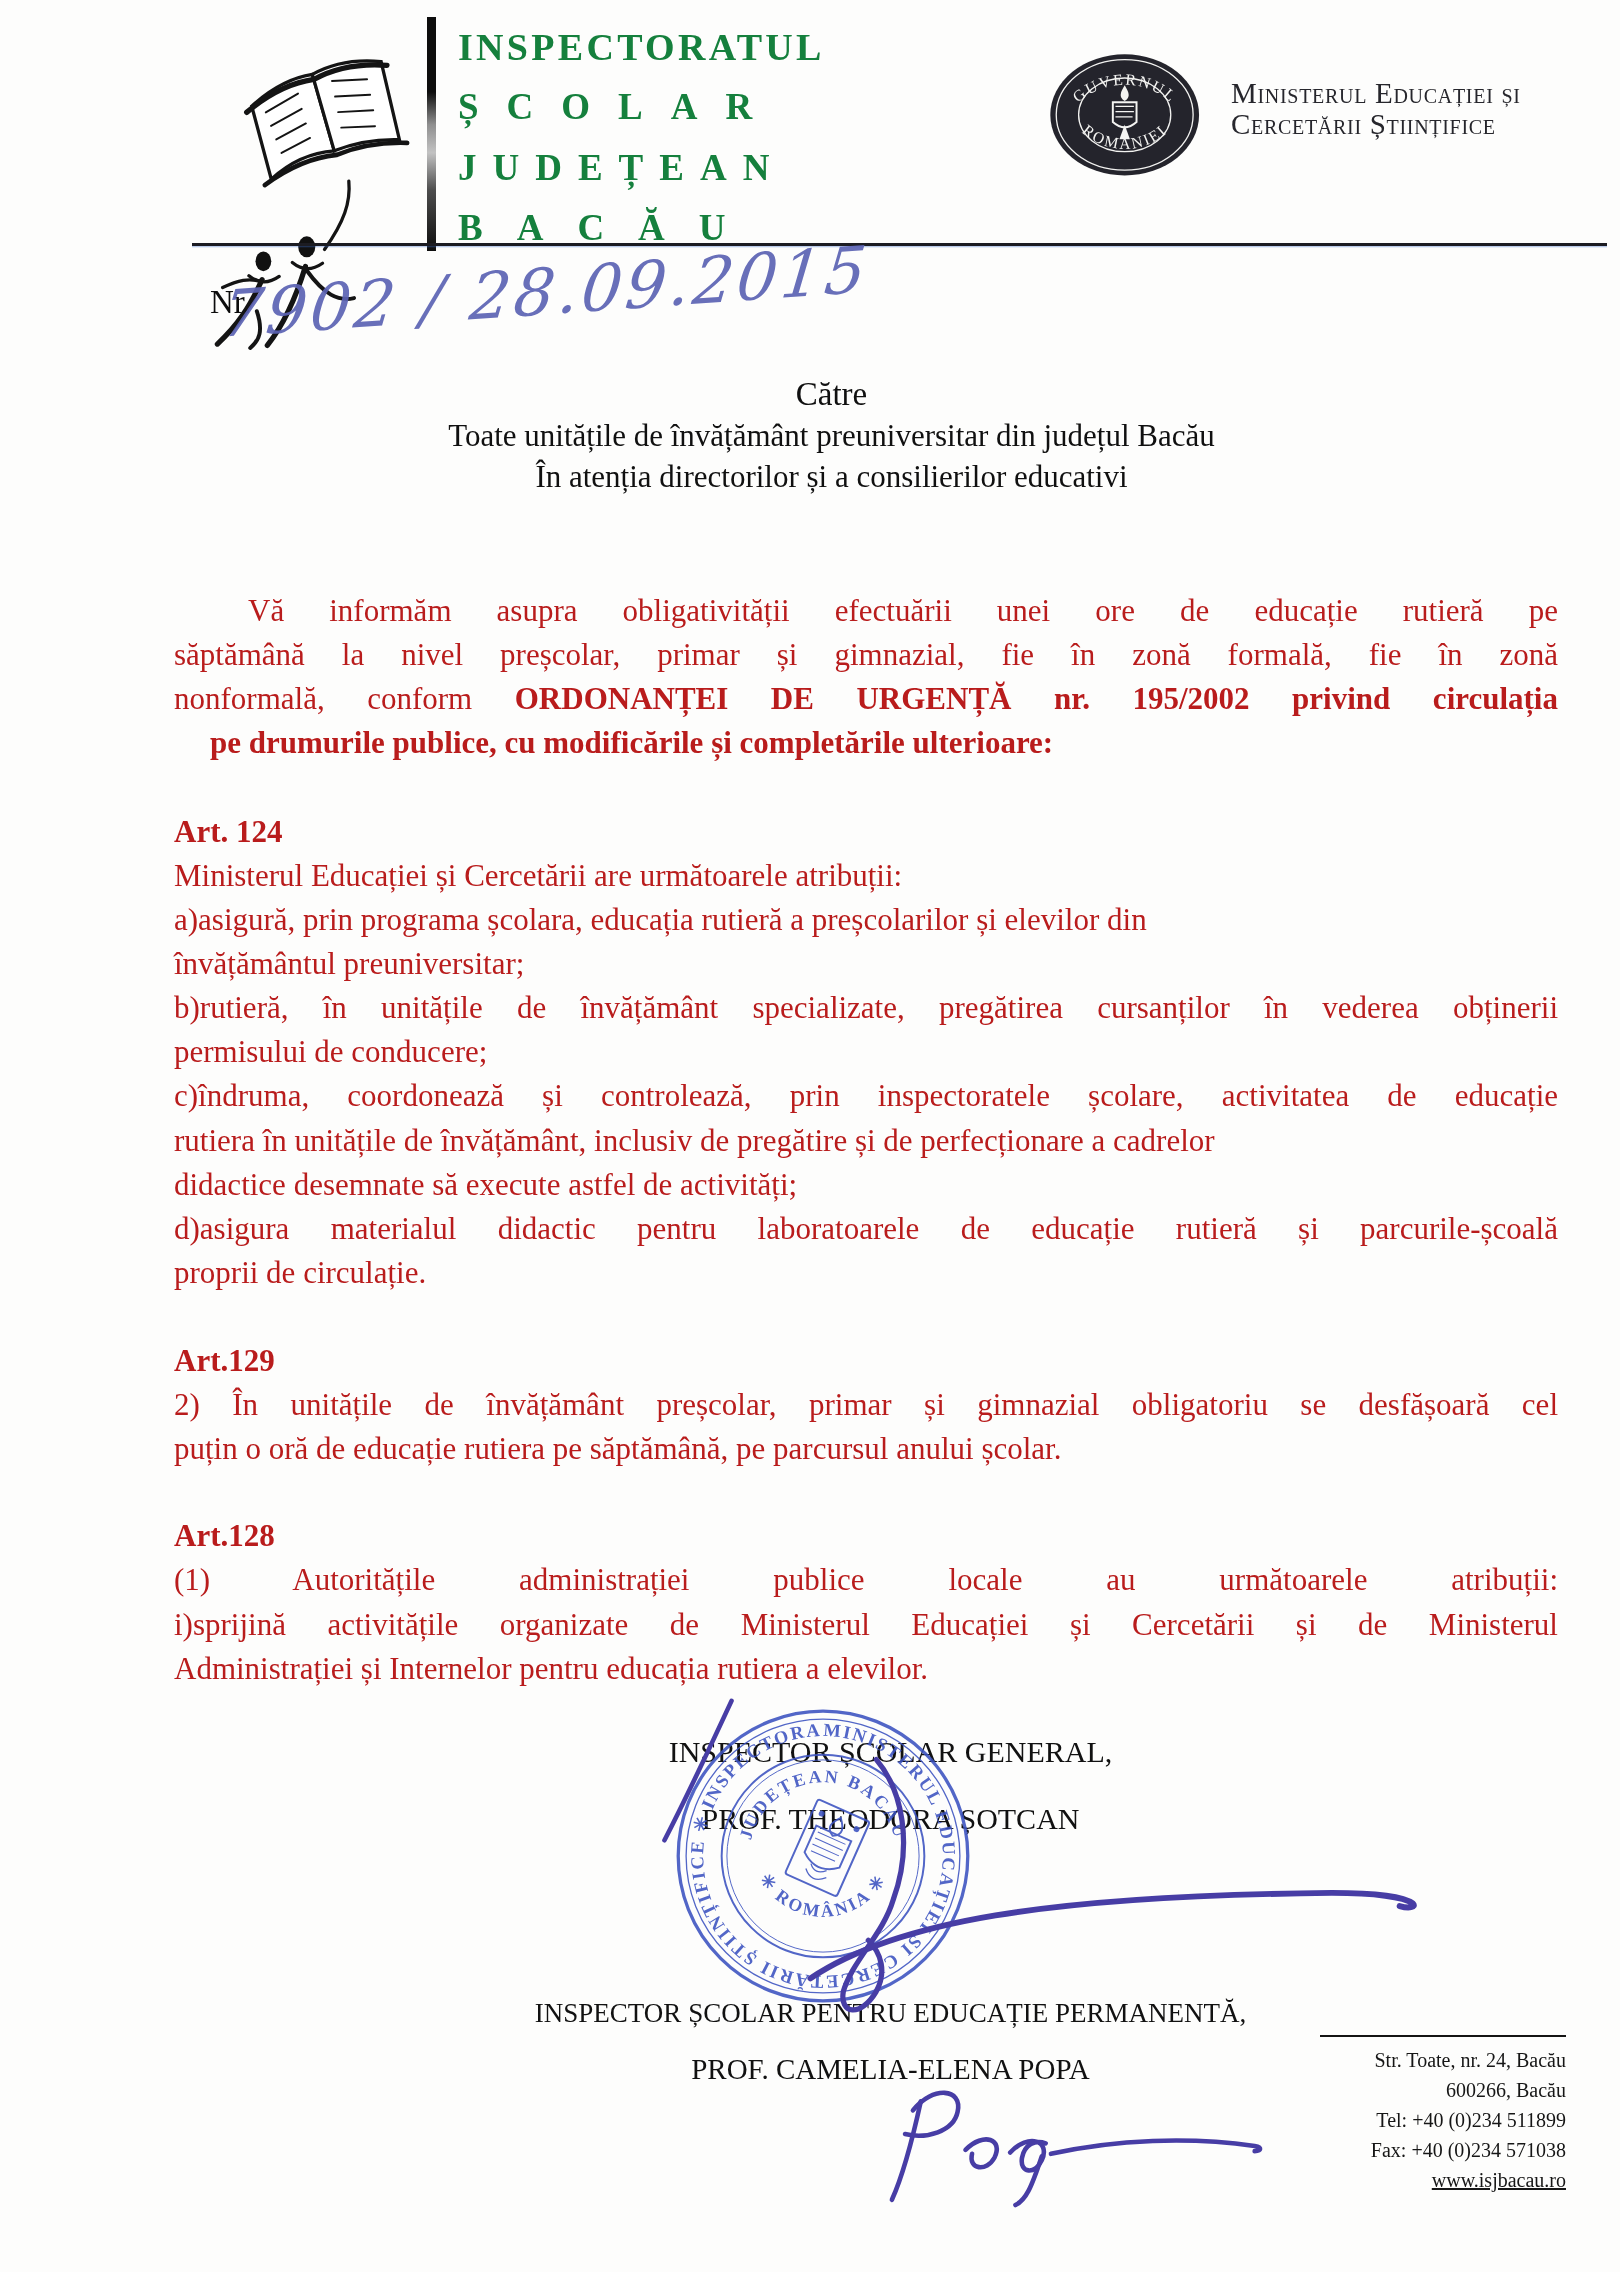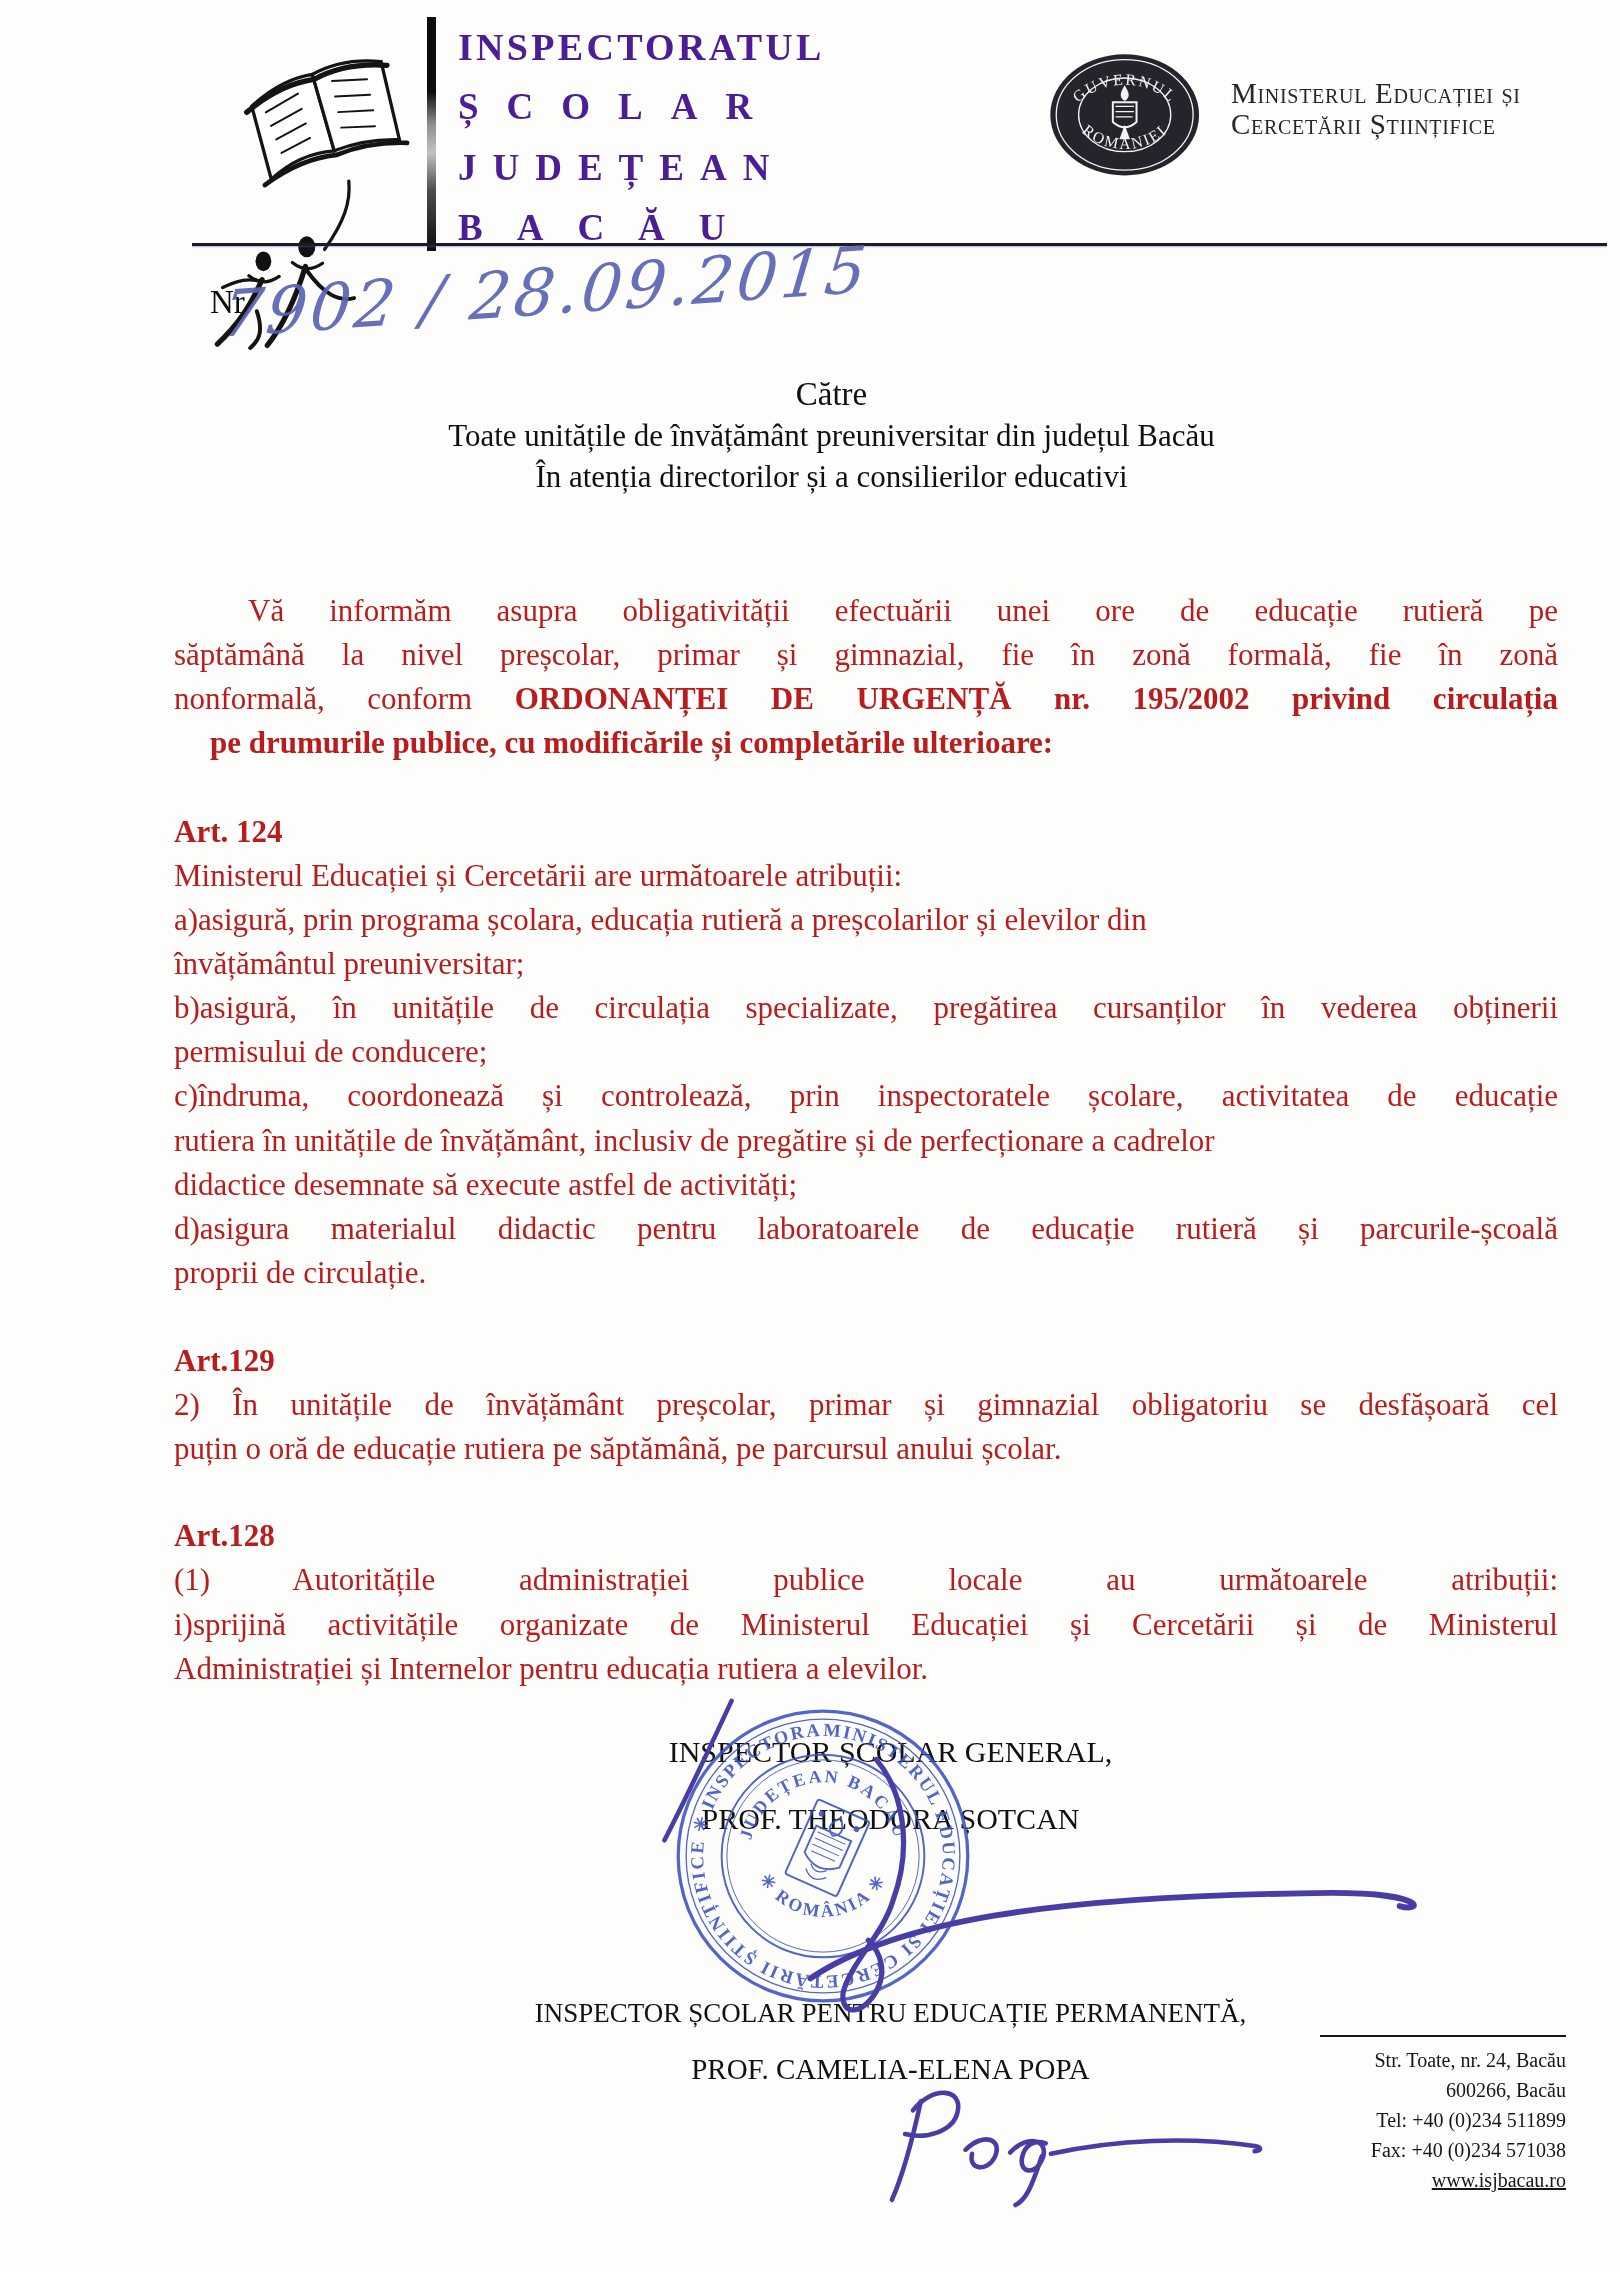--- a/index.html
+++ b/index.html
@@ -3,21 +3,21 @@
 <meta charset="utf-8">
 <style>
   html,body{margin:0;padding:0;background:#e8e8e8;}
   .page{
     position:relative;width:1620px;height:2273px;background:#fdfdfc;
     font-family:"Liberation Serif","DejaVu Serif",serif;color:#101010;overflow:hidden;
   }
   .abs{position:absolute;}
   
   .insp-block{left:458px;width:320px;}
-  .insp-line{position:absolute;left:0;width:320px;font-weight:bold;color:#4c1d95;white-space:nowrap;}
+  .insp-line{position:absolute;left:0;width:320px;font-weight:bold;color:#15803d;white-space:nowrap;}
   .insp-1{top:25px;font-size:38px;letter-spacing:3.3px;}
   .insp-2{top:85px;font-size:37px;letter-spacing:28px;}
   .insp-3{top:146px;font-size:37px;letter-spacing:16px;}
   .insp-4{top:206px;font-size:37px;letter-spacing:34px;}
   .vbar{left:427px;top:17px;width:8.5px;height:234px;
     background:linear-gradient(180deg,#0d0d0d 0%,#0d0d0d 32%,#8f8f8f 46%,#c2c2c2 58%,#4d4d4d 74%,#0d0d0d 100%);}
   .ministry-text{left:1231px;width:368px;font-variant:small-caps;color:#26262c;line-height:31px;font-size:29px;letter-spacing:0.7px;white-space:nowrap;}
   .hrule{left:192px;top:243px;width:1415px;height:2.6px;background:#1c1c22;box-shadow:0 1.3px 0 rgba(60,110,200,.35);}
   
   .nr-label{left:166px;top:284px;font-size:33px;color:#0c0c0c;margin-left:44px;}
@@ -125,21 +125,21 @@
   <div class="abs bl j" style="top:677px;">
     <span>nonformală, conform</span>
     <span class="b">ORDONANȚEI DE URGENȚĂ nr. 195/2002 privind circulația</span>
   </div>
   <div class="abs bl l b" style="top:721px;margin-left:36px;">pe drumurile publice, cu modificările și completările ulterioare:</div>
 
   <div class="abs bl l b" style="top:810px;">Art. 124</div>
   <div class="abs bl l" style="top:854px;">Ministerul Educației și Cercetării are următoarele atribuții:</div>
   <div class="abs bl l" style="top:898px;">a)asigură, prin programa școlara, educația rutieră a preșcolarilor și elevilor din</div>
   <div class="abs bl l" style="top:942px;">învățământul preuniversitar;</div>
-  <div class="abs bl j" style="top:986px;">b)asigură, în unitățile de circulația specializate, pregătirea cursanților în vederea obținerii</div>
+  <div class="abs bl j" style="top:986px;">b)rutieră, în unitățile de învățământ specializate, pregătirea cursanților în vederea obținerii</div>
   <div class="abs bl l" style="top:1030px;">permisului de conducere;</div>
   <div class="abs bl j" style="top:1074px;">c)îndruma, coordonează și controlează, prin inspectoratele școlare, activitatea de educație</div>
   <div class="abs bl l" style="top:1119px;">rutiera în unitățile de învățământ, inclusiv de pregătire și de perfecționare a cadrelor</div>
   <div class="abs bl l" style="top:1163px;">didactice desemnate să execute astfel de activități;</div>
   <div class="abs bl j" style="top:1207px;">d)asigura materialul didactic pentru laboratoarele de educație rutieră și parcurile-școală</div>
   <div class="abs bl l" style="top:1251px;">proprii de circulație.</div>
 
   <div class="abs bl l b" style="top:1339px;">Art.129</div>
   <div class="abs bl j" style="top:1383px;">2) În unitățile de învățământ preșcolar, primar și gimnazial obligatoriu se desfășoară cel</div>
   <div class="abs bl l" style="top:1427px;">puțin o oră de educație rutiera pe săptămână, pe parcursul anului școlar.</div>

